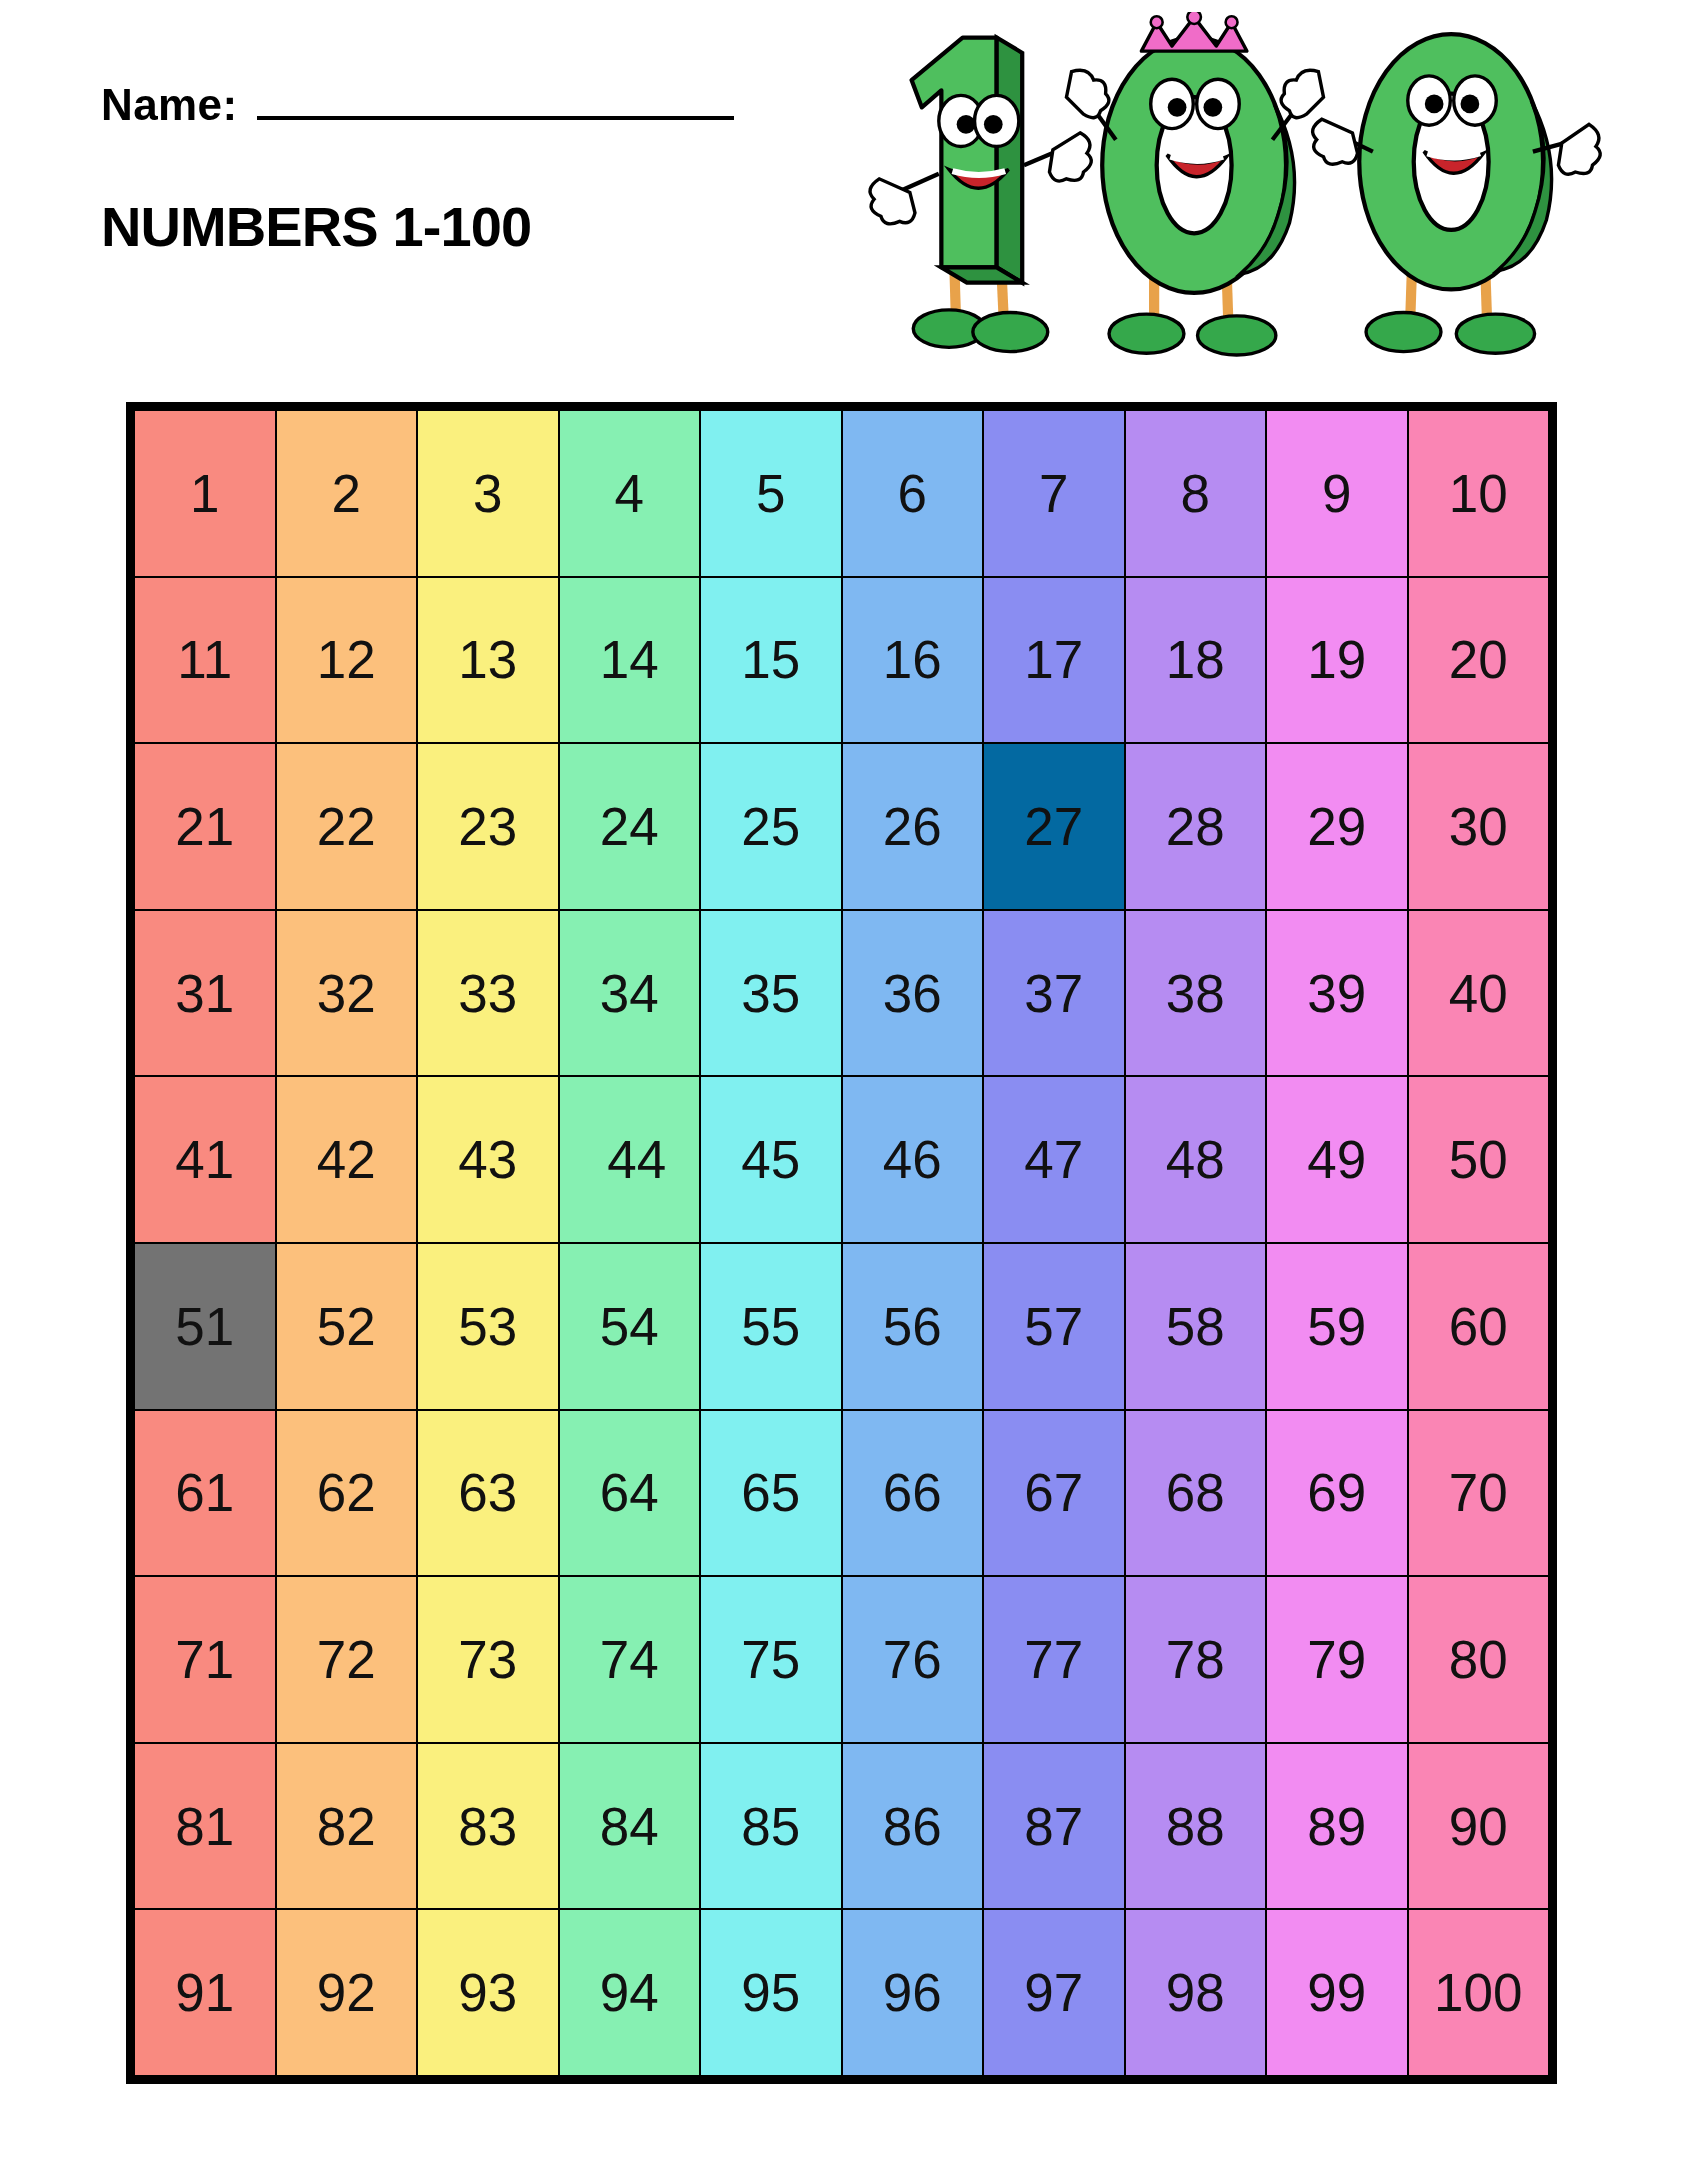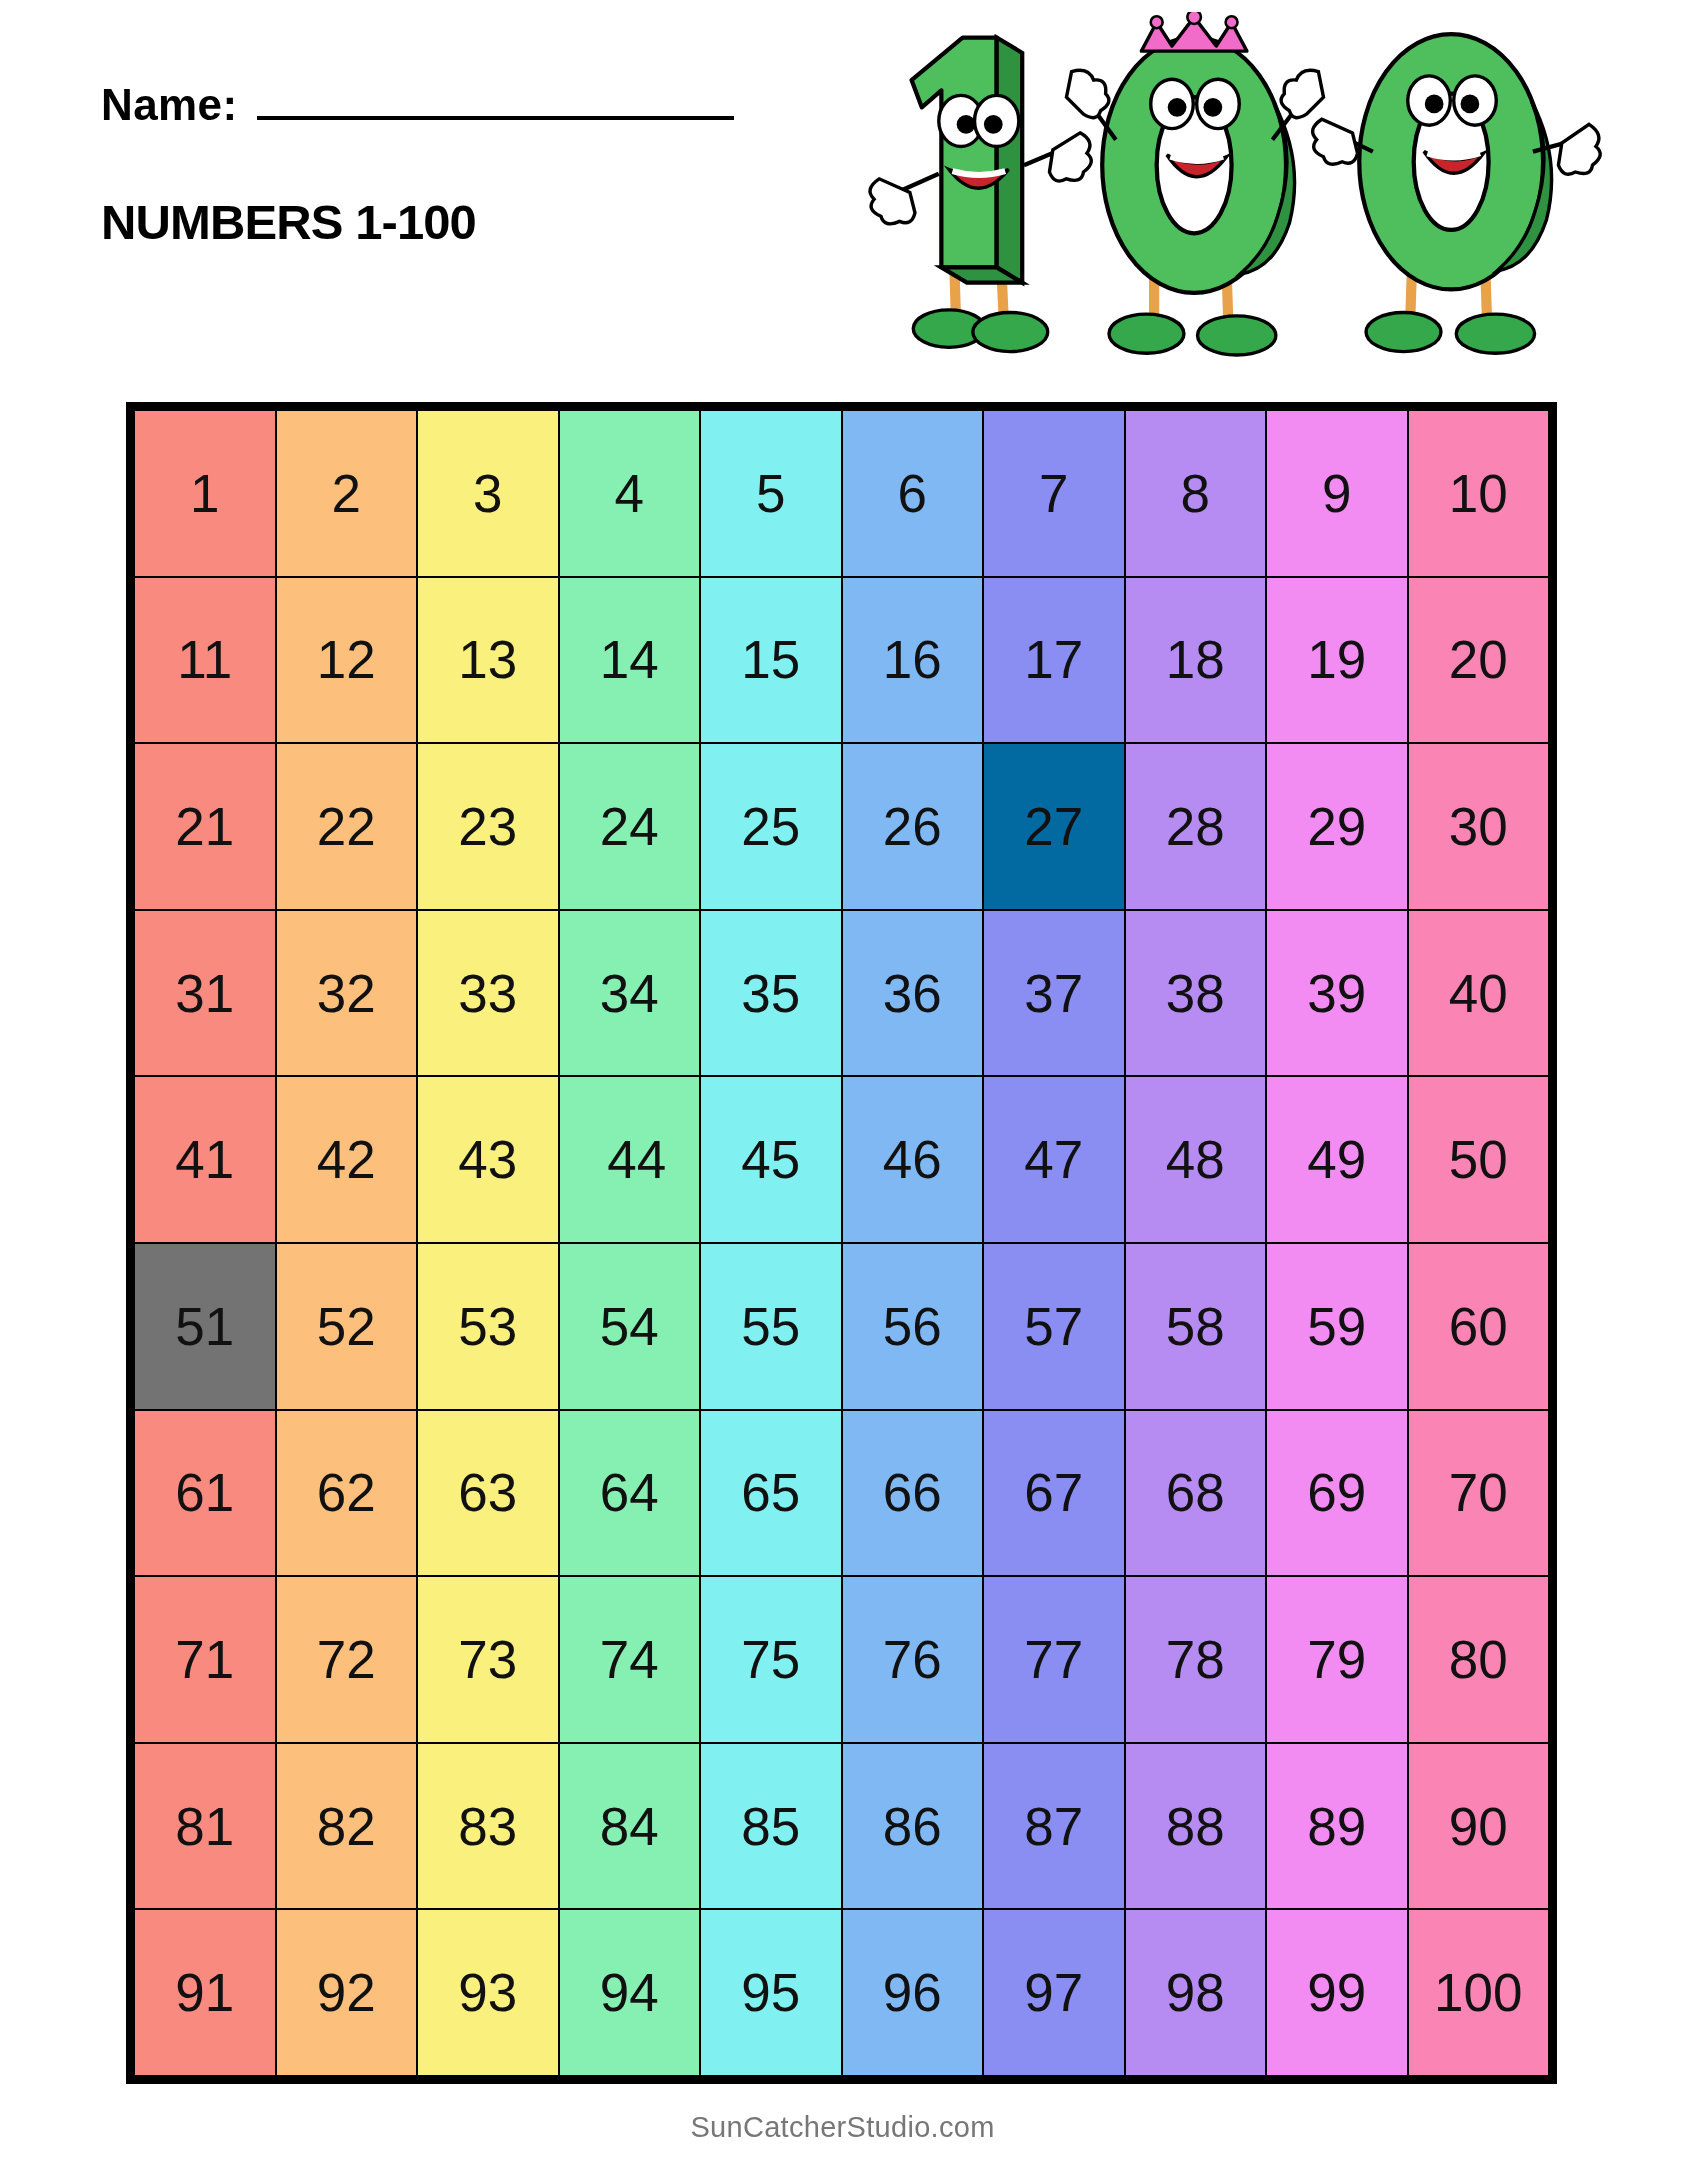--- a/index.html
+++ b/index.html
@@ -48,21 +48,21 @@
     width: 477px;
     border-bottom: 4.3px solid #000;
     margin-left: 19px;
     height: 41px;
   }
 
   .worksheet-title {
     position: absolute;
     left: 101px;
     top: 194px;
-    font-size: 49px;
+    font-size: 56px;
     font-weight: 700;
     letter-spacing: -0.9px;
   }
 
   .mascot {
     position: absolute;
     left: 860px;
     top: 12px;
     width: 767px;
     height: 383px;
@@ -322,16 +322,15 @@
             <td style="background: rgb(127, 184, 242);">96</td>
             <td style="background: rgb(138, 141, 242);">97</td>
             <td style="background: rgb(182, 140, 242);">98</td>
             <td style="background: rgb(242, 140, 242);">99</td>
             <td style="background: rgb(250, 133, 180);">100</td>
           </tr>
         </tbody>
     </table>
   </div>
 
-  <div class="footer">SunCatcherStudio.com</div>
 
 </div>
 
 
 </body></html>

